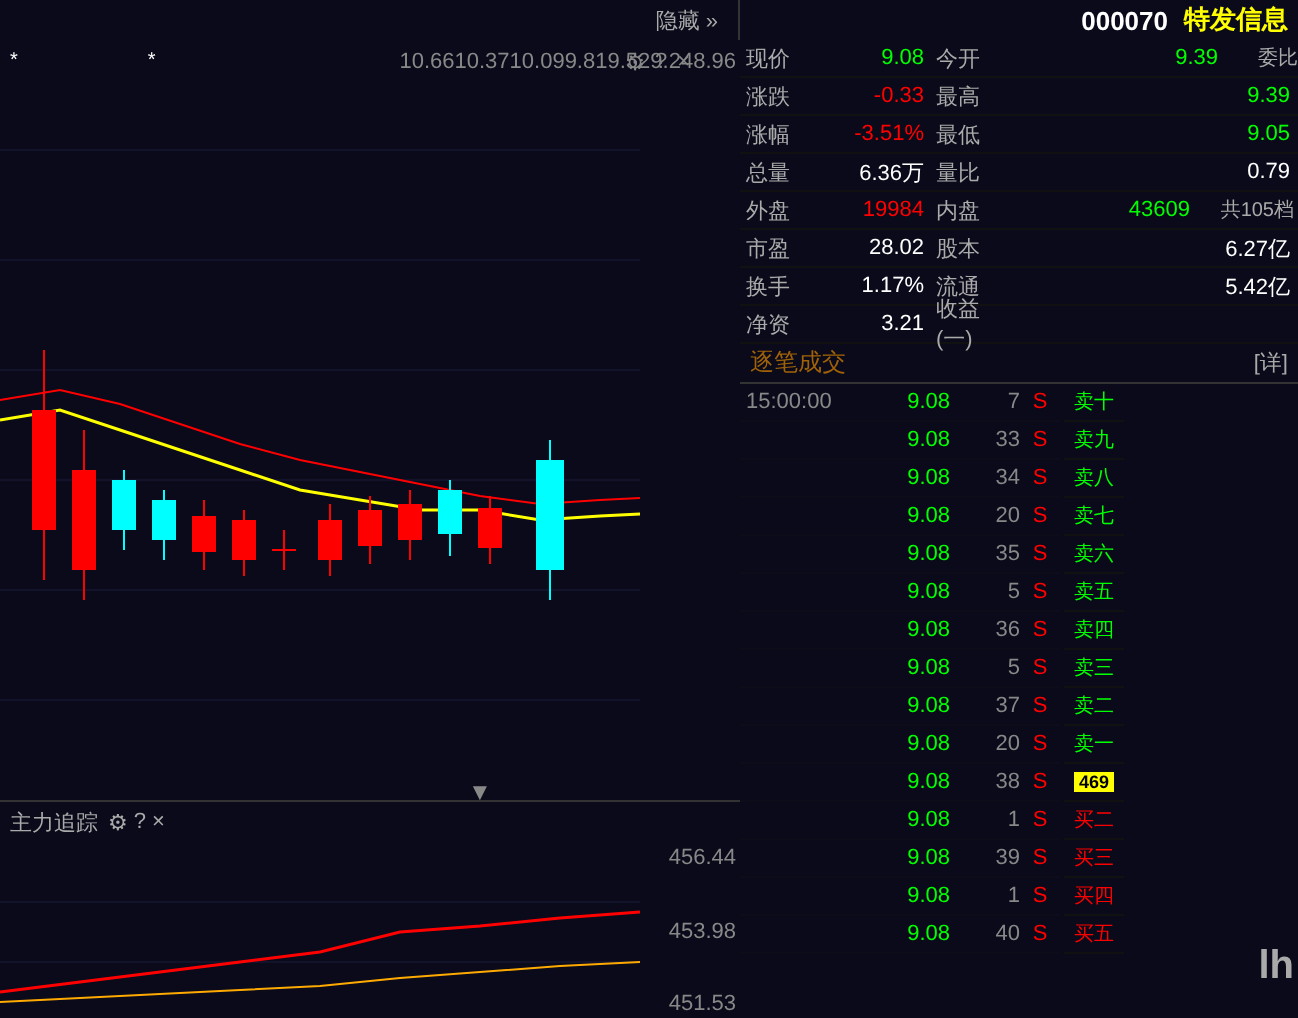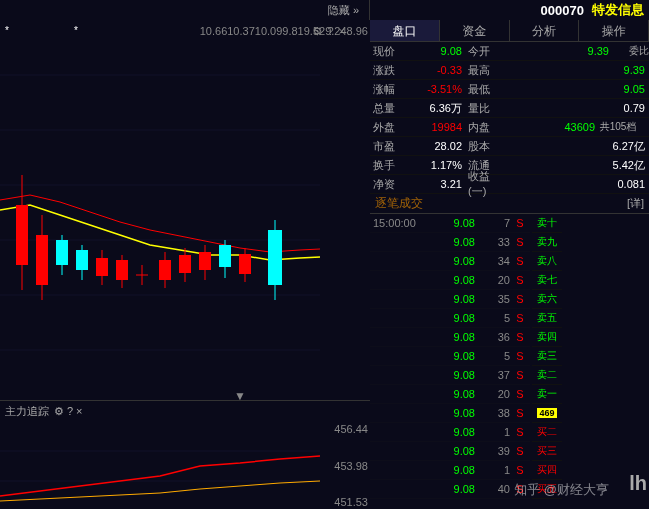--- a/index.html
+++ b/index.html
@@ -409,26 +409,20 @@
   </div>
 </div>
 
 <div class="right-panel">
 
   <div class="right-top-title">
     <span class="stock-code">000070</span>
     <span>特发信息</span>
   </div>
 
-  <div class="tab-row">
-    <div class="tab active">盘口</div>
-    <div class="tab">资金</div>
-    <div class="tab">分析</div>
-    <div class="tab">操作</div>
-  </div>
 
   <div class="info-grid">
 
     <div class="info-row">
       <span class="info-label">现价</span>
       <span class="info-val green">9.08</span>
       <span class="info-label2">今开</span>
       <span class="info-val2 green">9.39</span>
       <span style="color:#aaa;font-size:10px;width:36px;text-align:right;">委比</span>
     </div>
@@ -452,42 +446,41 @@
       <span class="info-val white">6.36万</span>
       <span class="info-label2">量比</span>
       <span class="info-val2 white">0.79</span>
     </div>
 
     <div class="info-row">
       <span class="info-label">外盘</span>
       <span class="info-val red">19984</span>
       <span class="info-label2">内盘</span>
       <span class="info-val2 green">43609</span>
-      <span style="color:#aaa;font-size:10px;width:50px;text-align:center;padding-right:12px;">共105档</span>
+      <span style="color:#aaa;font-size:10px;width:50px;text-align:right;padding-right:2px;">共105档</span>
     </div>
 
     <div class="info-row">
       <span class="info-label">市盈</span>
       <span class="info-val white">28.02</span>
       <span class="info-label2">股本</span>
       <span class="info-val2 white">6.27亿</span>
     </div>
 
     <div class="info-row">
       <span class="info-label">换手</span>
       <span class="info-val white">1.17%</span>
       <span class="info-label2">流通</span>
       <span class="info-val2 white">5.42亿</span>
     </div>
 
     <div class="info-row">
       <span class="info-label">净资</span>
       <span class="info-val white">3.21</span>
       <span class="info-label2">收益(一)</span>
-      <span class="info-val2 white">0.081</span>
     </div>
   </div>
 
   <div class="trade-title">
     <span class="trade-title-text">逐笔成交</span>
     <span class="trade-detail-link">[详]</span>
   </div>
 
   <div style="position:relative; display:flex;">
 
@@ -599,16 +592,15 @@
       <div style="position:relative;height:19px;display:flex;align-items:center;justify-content:center;border-bottom:1px solid #111;">
         <span style="background:#ff0;color:#000;font-size:9px;font-weight:bold;padding:0 2px;">469</span>
       </div>
       <span style="color:#f00;height:19px;display:flex;align-items:center;justify-content:center;border-bottom:1px solid #111;">买二</span>
       <span style="color:#f00;height:19px;display:flex;align-items:center;justify-content:center;border-bottom:1px solid #111;">买三</span>
       <span style="color:#f00;height:19px;display:flex;align-items:center;justify-content:center;border-bottom:1px solid #111;">买四</span>
       <span style="color:#f00;height:19px;display:flex;align-items:center;justify-content:center;border-bottom:1px solid #111;">买五</span>
     </div>
   </div>
 
-  <div class="watermark">知乎 @财经大亨</div>
 
   <div class="bottom-right-corner">lh</div>
 </div>
 
 </body></html>

